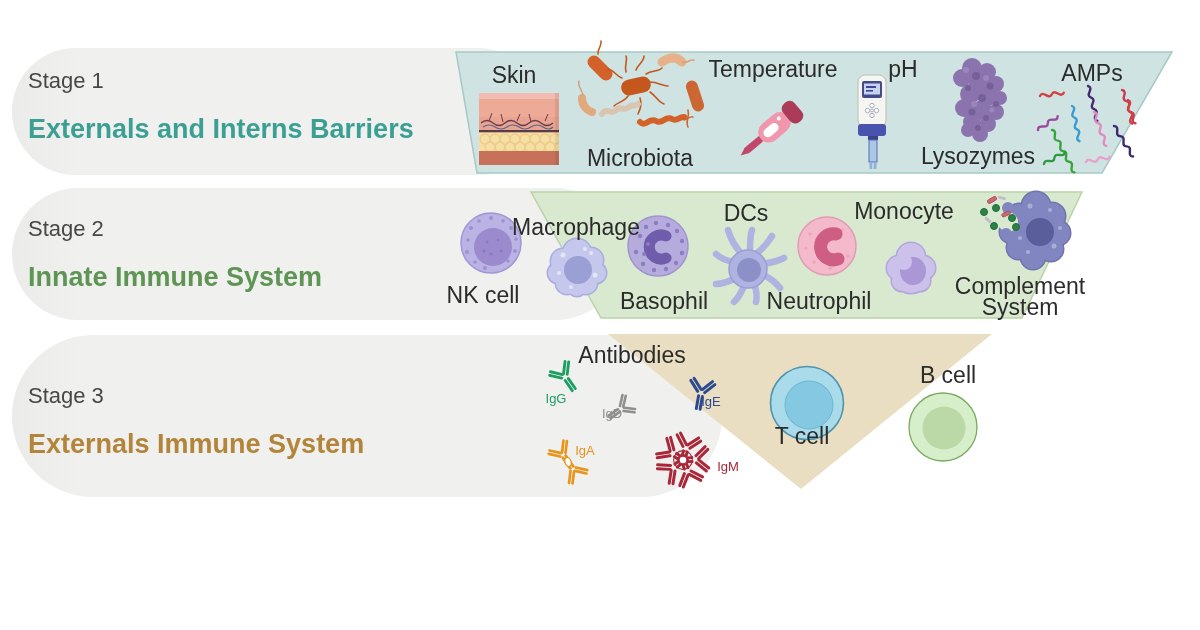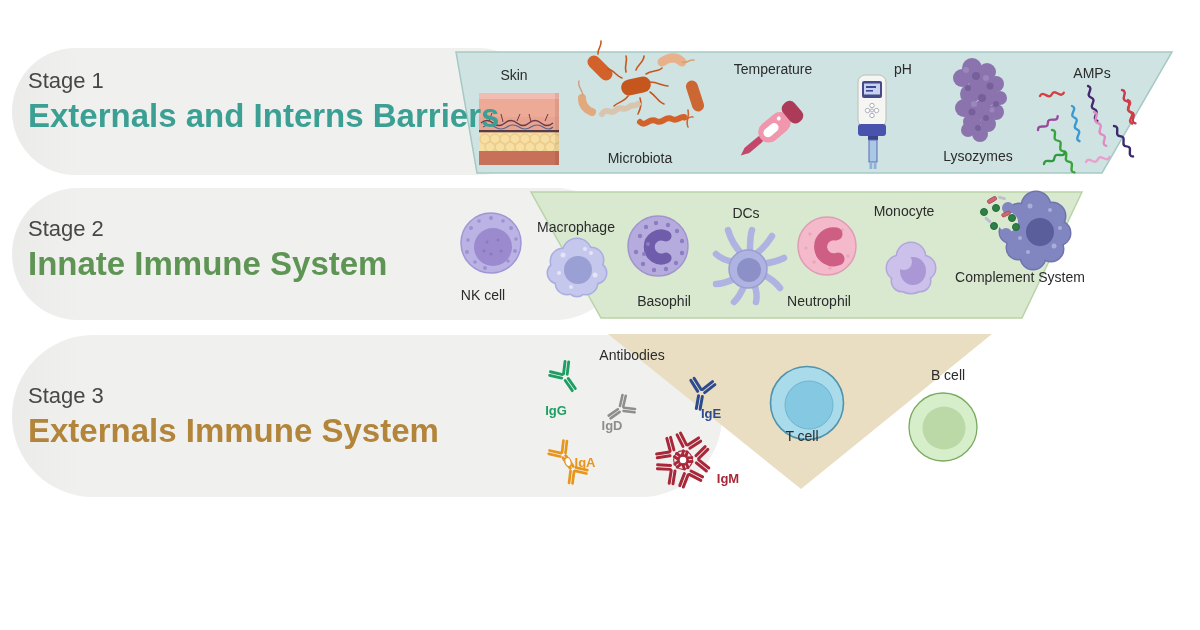--- a/index.html
+++ b/index.html
@@ -5,27 +5,27 @@
   html,body{margin:0;padding:0;background:#fff;}
   #canvas{position:relative;width:1200px;height:630px;background:#ffffff;overflow:hidden;
           font-family:"Liberation Sans", sans-serif;}
   .pill{position:absolute;background:linear-gradient(90deg,#ebebea,var(--panel) 70px);}
   #pill1{left:12px;top:48px;width:530px;height:127px;border-radius:64px;}
   #pill2{left:12px;top:188px;width:610px;height:132px;border-radius:66px;}
   #pill3{left:12px;top:335px;width:710px;height:162px;border-radius:81px;}
   .stage-col{position:absolute;left:28px;}
   #col1{top:66px;} #col2{top:214px;} #col3{top:381px;}
   .stage-lab{font-size:22px;line-height:30px;color:var(--stage-label);}
-  .stage-title{font-size:33px;line-height:34px;font-weight:700;margin-top:3px;}
+  .stage-title{font-size:27px;line-height:34px;font-weight:700;margin-top:16px;}
   .t1{color:var(--stage1-accent);} .t2{color:var(--stage2-accent);} .t3{color:var(--stage3-accent);}
   svg.overlay{position:absolute;left:0;top:0;pointer-events:none;}
   .lbl{position:absolute;transform:translateX(-50%);white-space:nowrap;
-       font-size:14px;line-height:22px;color:var(--item-label);}
+       font-size:23px;line-height:22px;color:var(--item-label);}
   .lbl.wrap{white-space:normal;text-align:center;width:150px;line-height:21px;}
-  .iglbl{font-size:13px;font-weight:700;margin-top:12px;}
+  .iglbl{font-size:13px;font-weight:400;}
   .c-igg{color:var(--igg);} .c-igd{color:var(--igd);} .c-ige{color:var(--ige);}
   .c-iga{color:var(--iga);} .c-igm{color:var(--igm);}
   .sp{fill:none;stroke-width:3px;} .fl{stroke:none;}
   .mac-sp{stroke:#a9ade0;} .mac-fl{fill:#c5c8ec;}
   .mono-sp{stroke:#b2a6dc;} .mono-fl{fill:#cbc1eb;}
   .comp-sp{stroke:#6f74ad;} .comp-fl{fill:#8186c0;}
   .wavy{fill:none;stroke-width:2.4px;stroke-linecap:round;}
   .flag{fill:none;stroke-linecap:round;}
 </style>
 </head>
@@ -444,21 +444,21 @@
   <div class="lbl" style="left:903px;top:58px">pH</div>
   <div class="lbl" style="left:978px;top:145px">Lysozymes</div>
   <div class="lbl" style="left:1092px;top:62px">AMPs</div>
 
   <div class="lbl" style="left:483px;top:284px">NK cell</div>
   <div class="lbl" style="left:576px;top:216px">Macrophage</div>
   <div class="lbl" style="left:664px;top:290px">Basophil</div>
   <div class="lbl" style="left:746px;top:202px">DCs</div>
   <div class="lbl" style="left:819px;top:290px">Neutrophil</div>
   <div class="lbl" style="left:904px;top:200px">Monocyte</div>
-  <div class="lbl wrap" style="left:1020px;top:267px">Complement System</div>
+  <div class="lbl wrap" style="left:1020px;top:276px">Complement System</div>
 
   <div class="lbl" style="left:632px;top:344px">Antibodies</div>
   <div class="lbl iglbl c-igg" style="left:556px;top:388px">IgG</div>
   <div class="lbl iglbl c-igd" style="left:612px;top:403px">IgD</div>
   <div class="lbl iglbl c-ige" style="left:711px;top:391px">IgE</div>
   <div class="lbl iglbl c-iga" style="left:585px;top:440px">IgA</div>
   <div class="lbl iglbl c-igm" style="left:728px;top:456px">IgM</div>
   <div class="lbl" style="left:802px;top:425px">T cell</div>
   <div class="lbl" style="left:948px;top:364px">B cell</div>
 </div>

